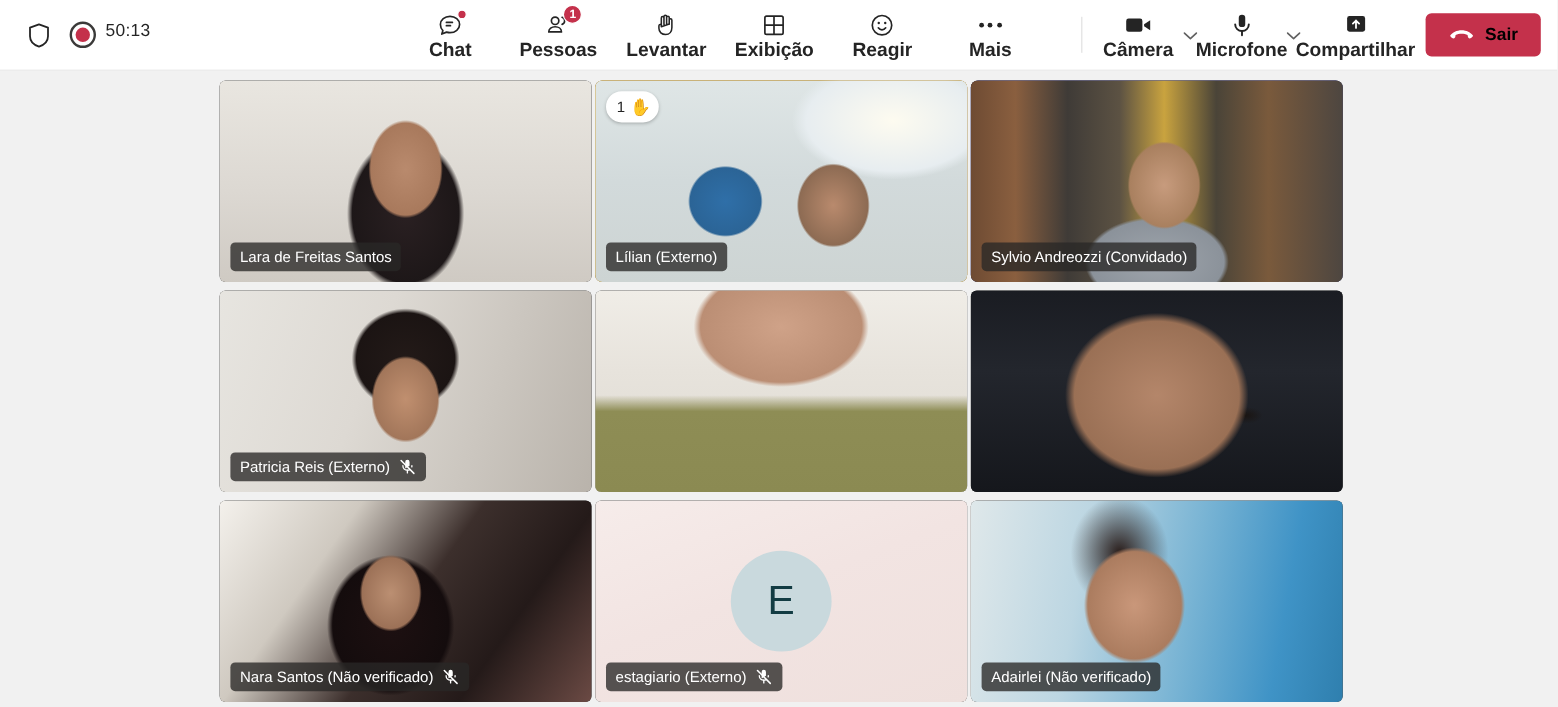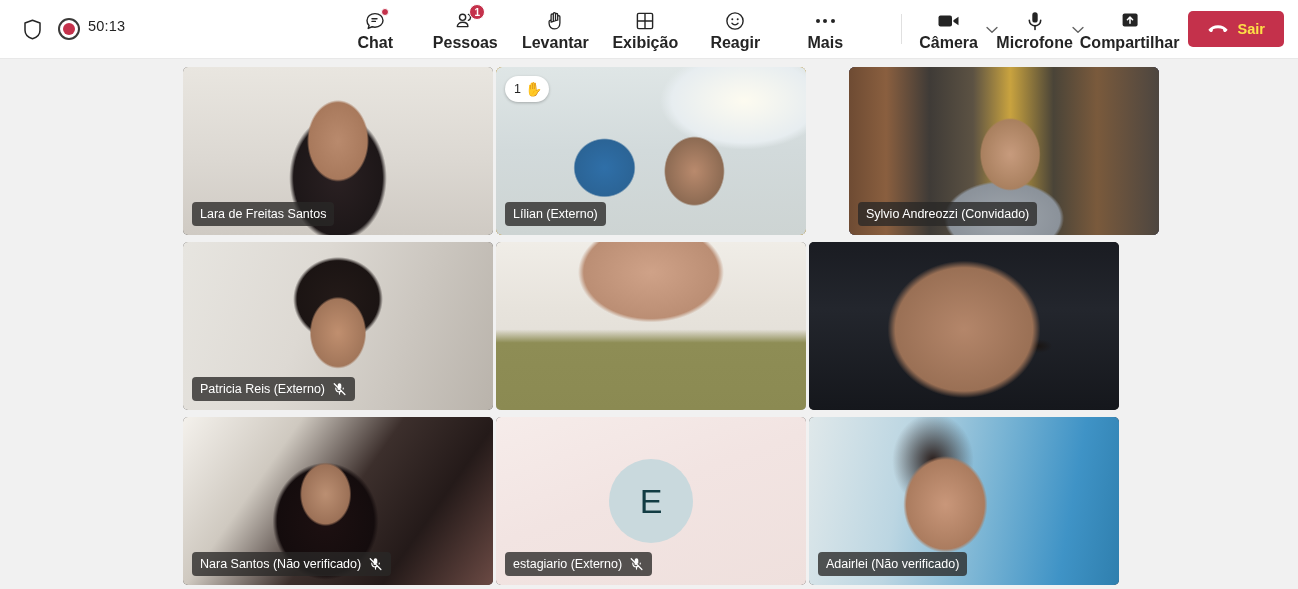--- a/index.html
+++ b/index.html
@@ -139,21 +139,21 @@
   .dev-group { display: flex; align-items: flex-start; }
   .chev-btn {
     width: 20px; height: 52px;
     display: flex; align-items: center; justify-content: center;
     cursor: pointer; padding-top: 2px;
     border-radius: 4px;
   }
   .leave-btn {
     margin-left: 16px;
     background: #c4314b;
-    color: #fde047;
+    color: #000000;
     height: 36px;
     border-radius: 5px;
     display: flex;
     align-items: center;
     gap: 9px;
     padding: 0 19px;
     cursor: pointer;
     font-size: 14.5px;
     font-weight: 600;
   }
@@ -189,21 +189,20 @@
   }
   .tile.highlight-hand {
     outline: 3px solid #eaa300;
     outline-offset: -3px;
     border-radius: 6px;
   }
   .tile.highlight-speaking {
     outline: 3px solid #5b5fc7;
     outline-offset: -3px;
     border-radius: 6px;
-    margin-left: 40px;
   }
   .tile-video {
     position: absolute;
     inset: 0;
     width: 100%;
     height: 100%;
   }
 
   
   .name-pill {

